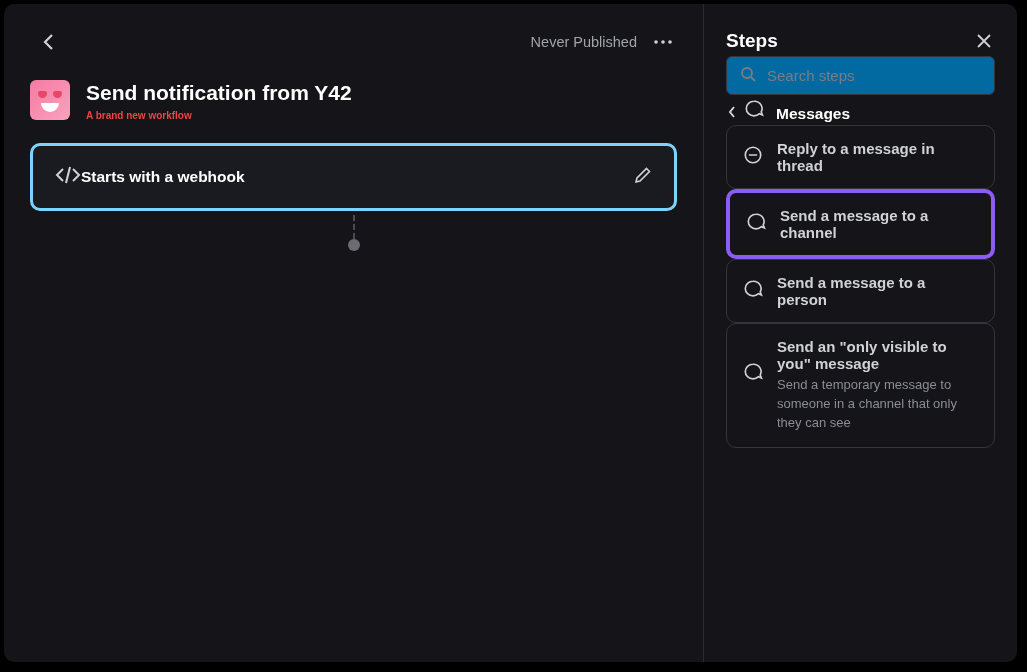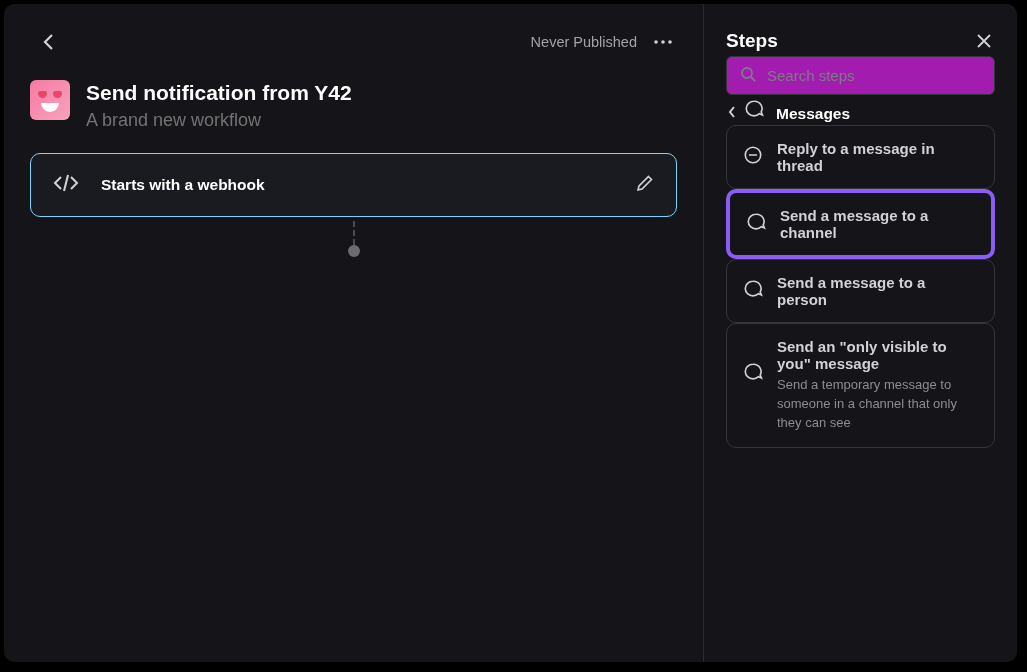--- a/index.html
+++ b/index.html
@@ -123,39 +123,39 @@
       border-radius: 0 0 18px 18px;
     }
     .workflow-title {
       color: #ffffff;
       font-size: 21px;
       font-weight: 800;
       line-height: 1.25;
       margin-bottom: 4px;
     }
     .workflow-subtitle {
-      color: #737373;
-      font-size: 18px;
+      color: #ef4444;
+      font-size: 10px;
+      font-weight: bold;
     }
     .canvas {
       flex: 1;
       padding: 0 26px;
       display: flex;
       flex-direction: column;
       align-items: center;
     }
     .step-card {
       width: 100%;
       background: #1a1b20;
-      border: 1px solid #7dd3fc;
+      border: 3px solid #7dd3fc;
       border-radius: 10px;
       padding: 20px 22px;
       display: flex;
       align-items: center;
-      gap: 22px;
     }
     .code-icon {
       color: #d1d2d3;
     }
     .step-label {
       color: #ffffff;
       font-size: 15.5px;
       font-weight: 700;
       flex: 1;
     }
@@ -213,21 +213,21 @@
     }
     .search-icon {
       position: absolute;
       left: 14px;
       top: 50%;
       transform: translateY(-50%);
       color: #7b7d83;
     }
     .search-input {
       width: 100%;
-      background: #a21caf;
+      background: #0369a1;
       border: 1px solid #35363c;
       border-radius: 6px;
       padding: 10px 14px 10px 40px;
       color: #d1d2d3;
       font-size: 15px;
       outline: none;
     }
     .search-input::placeholder {
       color: #7b7d83;
     }

